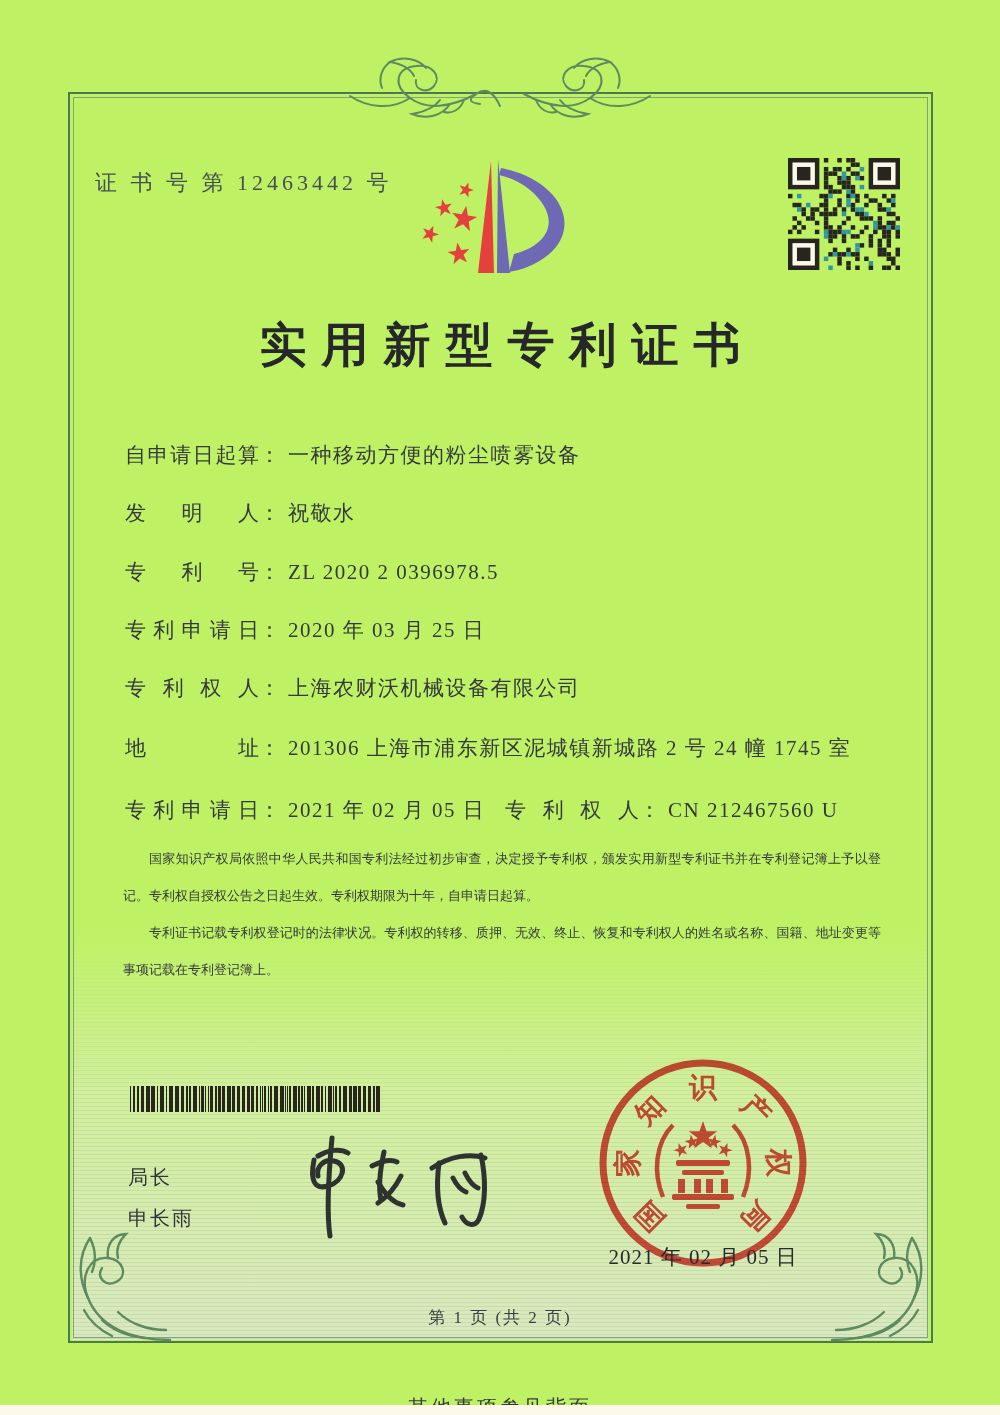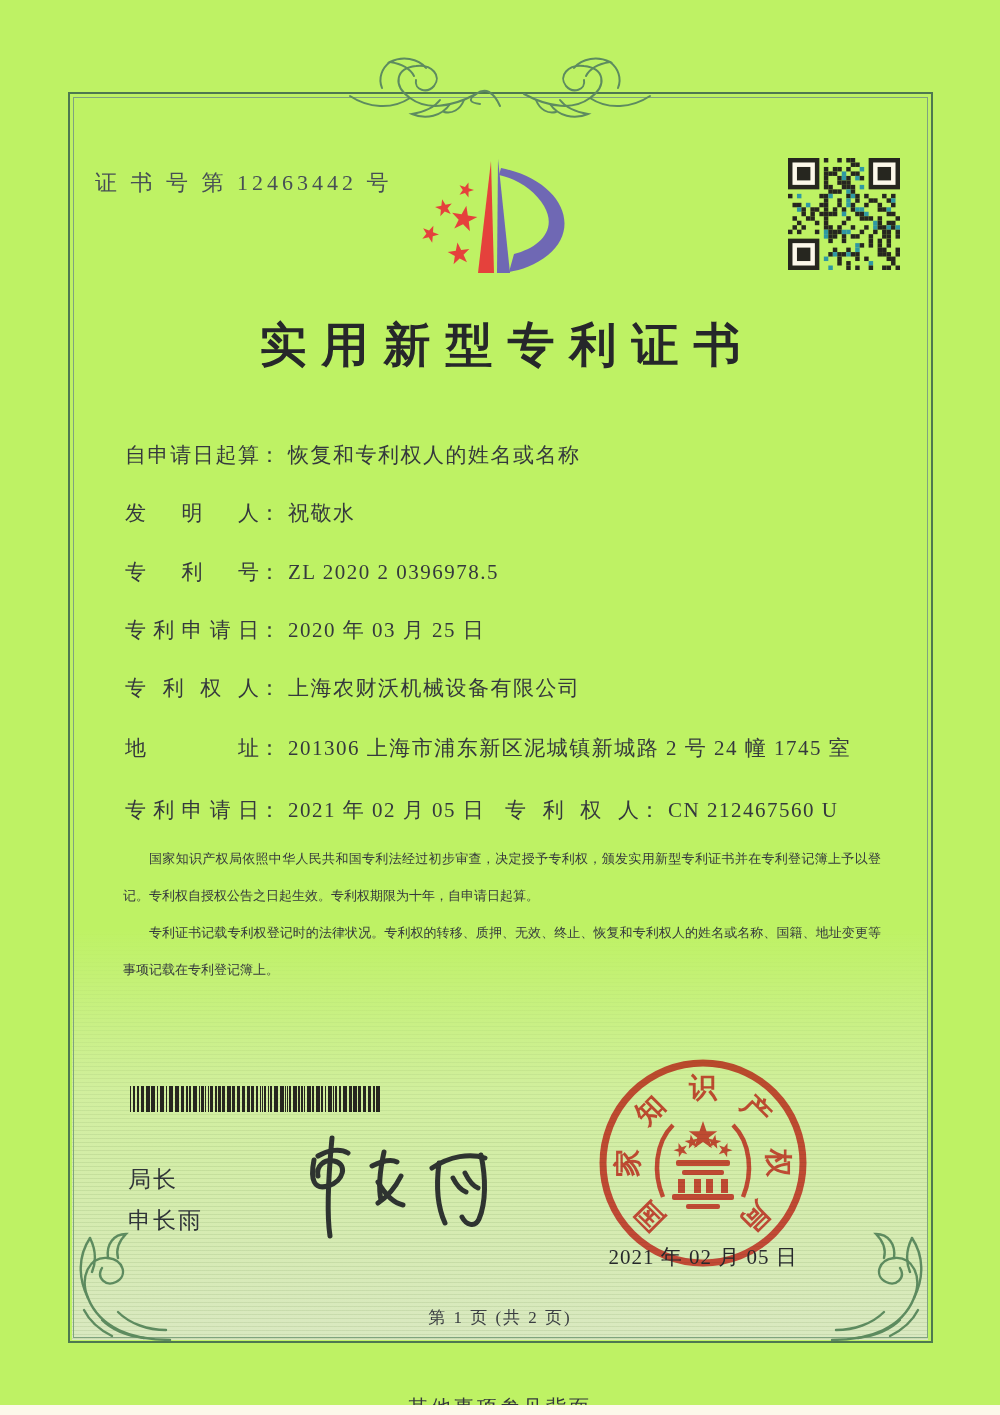--- a/index.html
+++ b/index.html
@@ -27,21 +27,21 @@
   .flabel{display:inline-block;width:134px;text-align:justify;text-align-last:justify;vertical-align:bottom;}
   .fcolon{display:inline-block;}
   .fval{margin-left:8px;letter-spacing:1.5px;}
   .frow.g2{left:505px;}
 
   .paras{position:absolute;left:123px;top:840px;width:758px;font-size:13px;
          line-height:37px;color:#35393d;text-align:justify;}
   .paras p{margin:0;text-indent:2em;}
 
   .bureau{position:absolute;left:128px;font-family:"Liberation Sans","DejaVu Sans",sans-serif;
-          font-size:23px;color:#303539;letter-spacing:2px;}
+          font-size:20px;color:#303539;letter-spacing:2px;}
   .seal-date{position:absolute;left:588px;top:1243px;width:230px;text-align:center;
              font-size:21px;color:#26292c;letter-spacing:1px;}
   .pageinfo{position:absolute;left:0;top:1306px;width:100%;text-align:center;
             font-size:17px;color:#3a3e42;letter-spacing:2px;}
   .backnote{position:absolute;left:0;top:1362px;width:100%;text-align:center;
             font-size:20px;color:#34383c;letter-spacing:3px;margin-top:32px;}
 
   .logo{position:absolute;left:418px;top:142px;}
   .qr{position:absolute;left:788px;top:158px;}
   .barcode{position:absolute;left:128px;top:1086px;}
@@ -319,21 +319,21 @@
       <rect x="85.12" y="4.48" width="22.400000000000002" height="22.400000000000002" fill="#fcf8ea"></rect>
       <rect x="89.60000000000001" y="8.96" width="13.440000000000001" height="13.440000000000001" fill="#26261f"></rect>
       <rect x="0" y="80.64000000000001" width="31.360000000000003" height="31.360000000000003" fill="#26261f"></rect>
       <rect x="4.48" y="85.12" width="22.400000000000002" height="22.400000000000002" fill="#fcf8ea"></rect>
       <rect x="8.96" y="89.60000000000001" width="13.440000000000001" height="13.440000000000001" fill="#26261f"></rect>
     </svg>
 
   <div class="title">实用新型专利证书</div>
 
   <div class="frow" style="top:441px">
-    <span class="flabel">自申请日起算</span><span class="fcolon">：</span><span class="fval">恢复和专利权人的姓名或名称</span>
+    <span class="flabel">自申请日起算</span><span class="fcolon">：</span><span class="fval">一种移动方便的粉尘喷雾设备</span>
   </div>
   <div class="frow" style="top:499px">
     <span class="flabel">发明人</span><span class="fcolon">：</span><span class="fval">祝敬水</span>
   </div>
   <div class="frow" style="top:558px">
     <span class="flabel">专利号</span><span class="fcolon">：</span><span class="fval">ZL 2020 2 0396978.5</span>
   </div>
   <div class="frow" style="top:616px">
     <span class="flabel">专利申请日</span><span class="fcolon">：</span><span class="fval">2020 年 03 月 25 日</span>
   </div>

